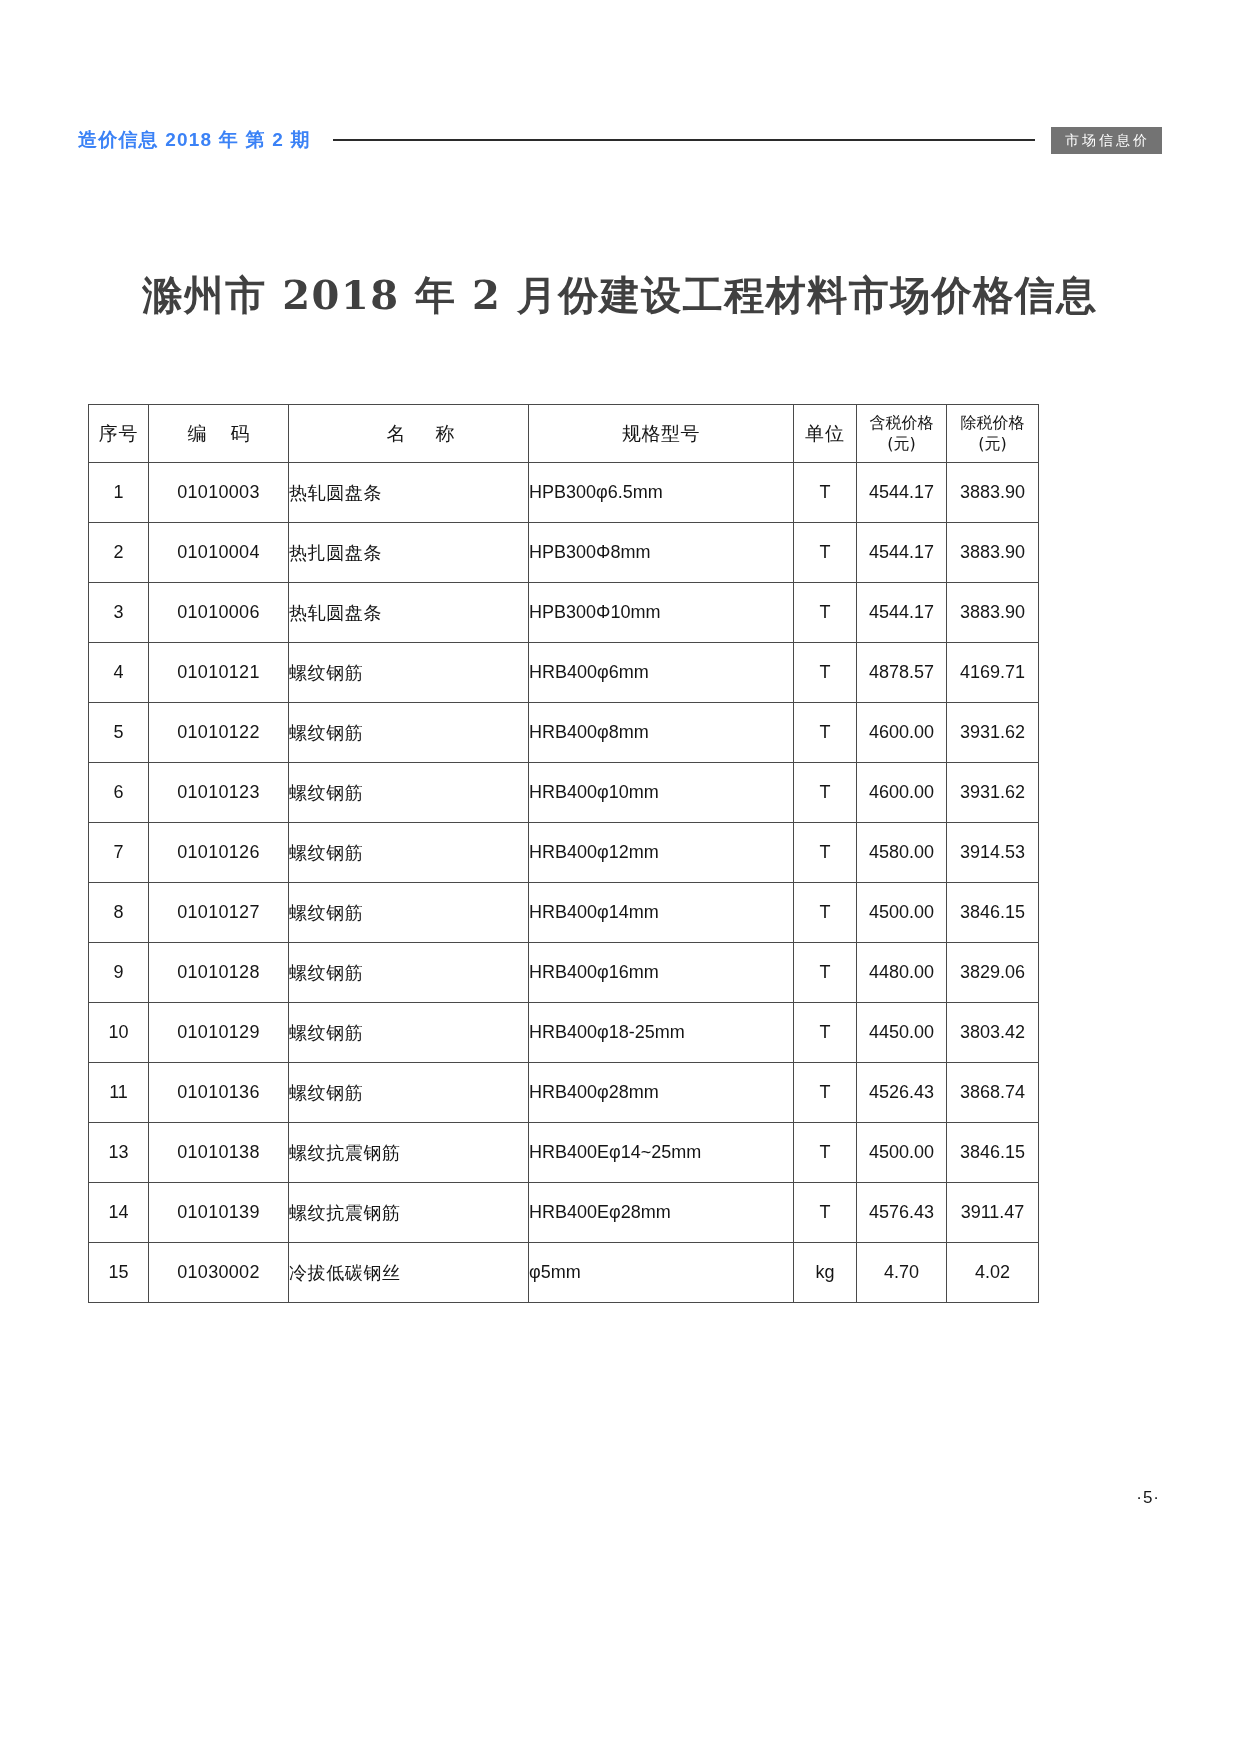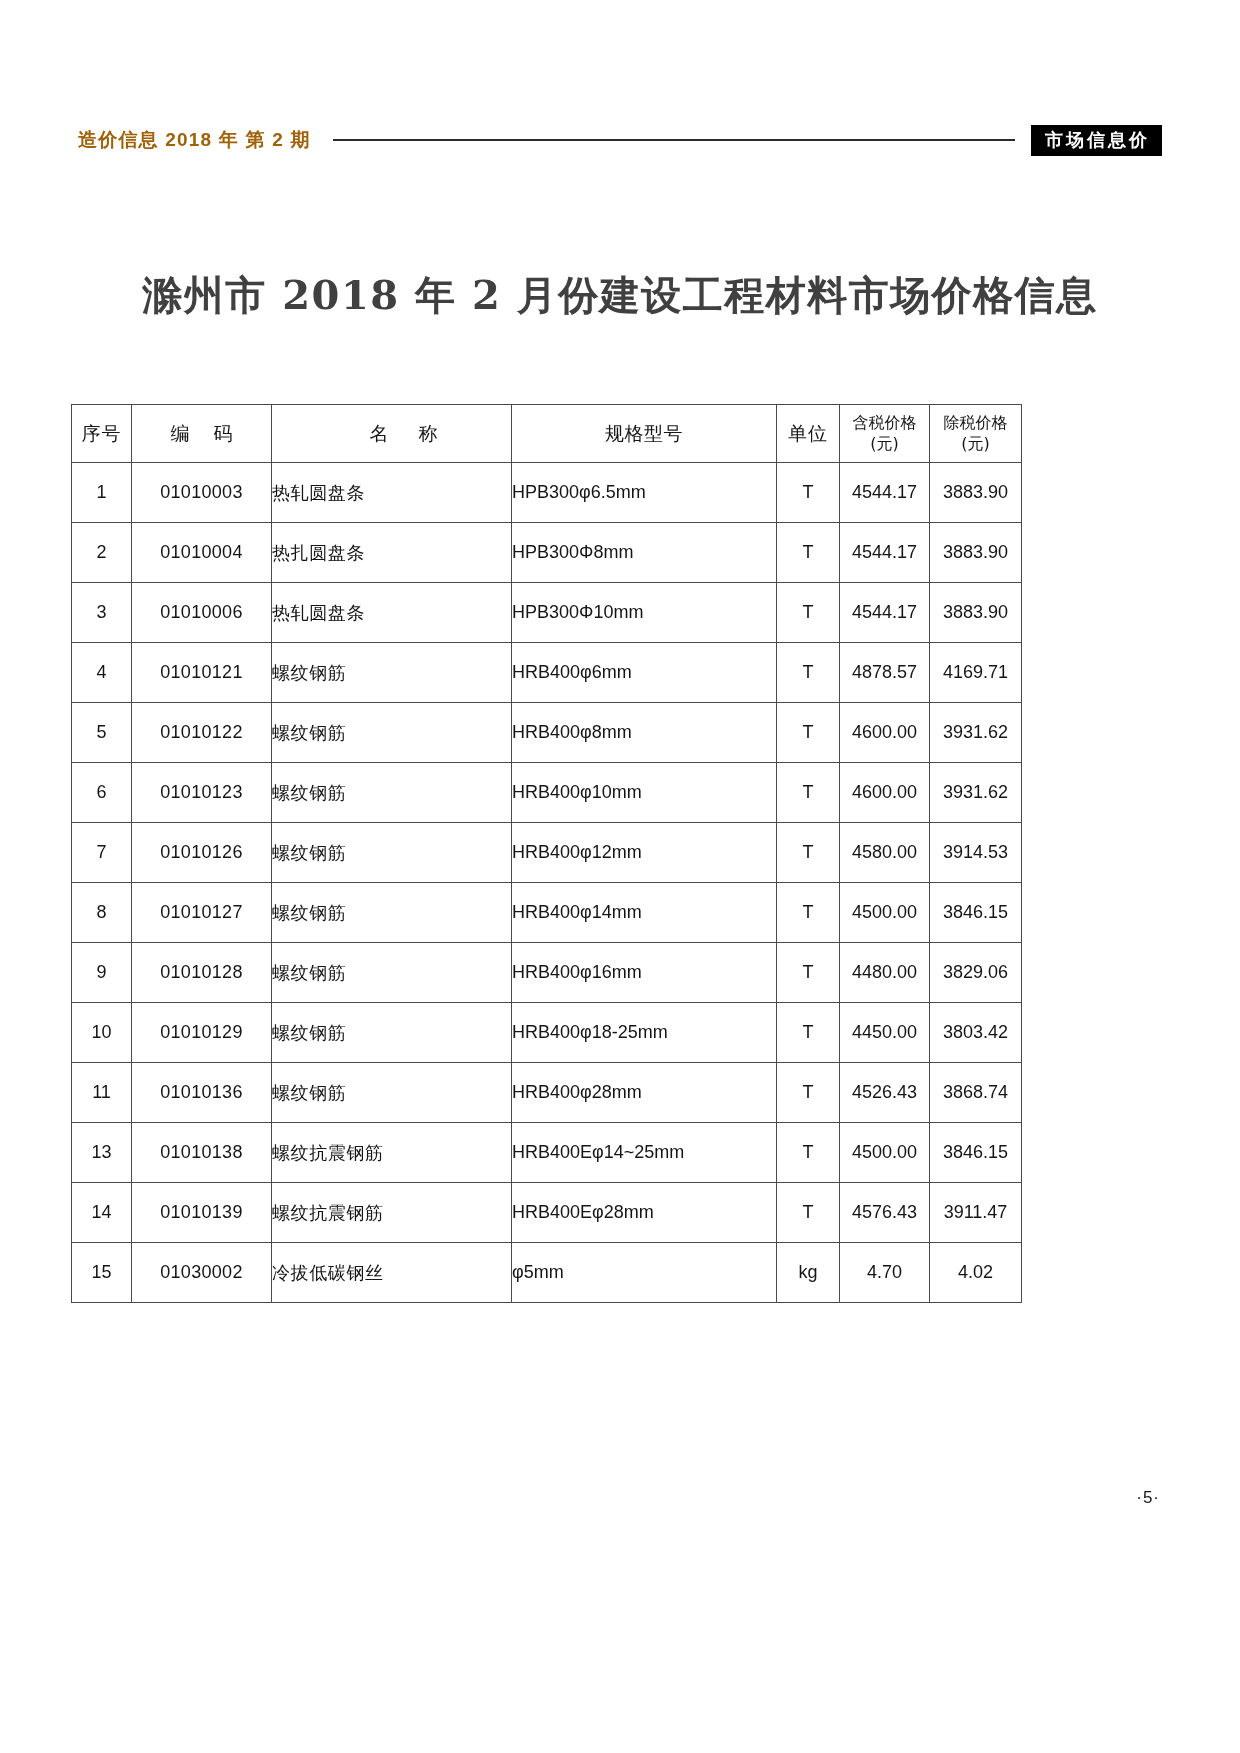--- a/index.html
+++ b/index.html
@@ -26,33 +26,33 @@
     display: flex;
     align-items: center;
     padding: 0 78px;
     box-sizing: border-box;
   }
   .header-issue {
     font-size: 19px;
     font-weight: 700;
     letter-spacing: 1.2px;
     white-space: nowrap;
-    color: #a16207;
+    color: #3b82f6;
   }
   .header-rule {
     flex: 1 1 auto;
     height: 0;
     border-top: 2.5px solid #2b2b2b;
     margin: 0 16px 0 22px;
   }
   .header-badge {
-    background: #000000;
+    background: #737373;
     color: #ffffff;
-    font-size: 18px;
-    font-weight: 700;
+    font-size: 14px;
+    font-weight: 400;
     letter-spacing: 3px;
     padding: 6px 12px 7px 14px;
     white-space: nowrap;
     line-height: 1;
   }
 
   
   .doc-title {
     position: absolute;
     left: 0;
@@ -62,21 +62,21 @@
     font-family: "DejaVu Serif", "Liberation Serif", serif;
     font-size: 40px;
     font-weight: 700;
     letter-spacing: 1.5px;
     color: #404040;
   }
 
   
   .table-wrap {
     position: absolute;
-    left: 71px;
+    left: 88px;
     top: 404px;
     width: 1030px;
   }
   table.price-table {
     border-collapse: collapse;
     width: 930px;
     table-layout: fixed;
     background: #fff;
   }
   table.price-table td,

